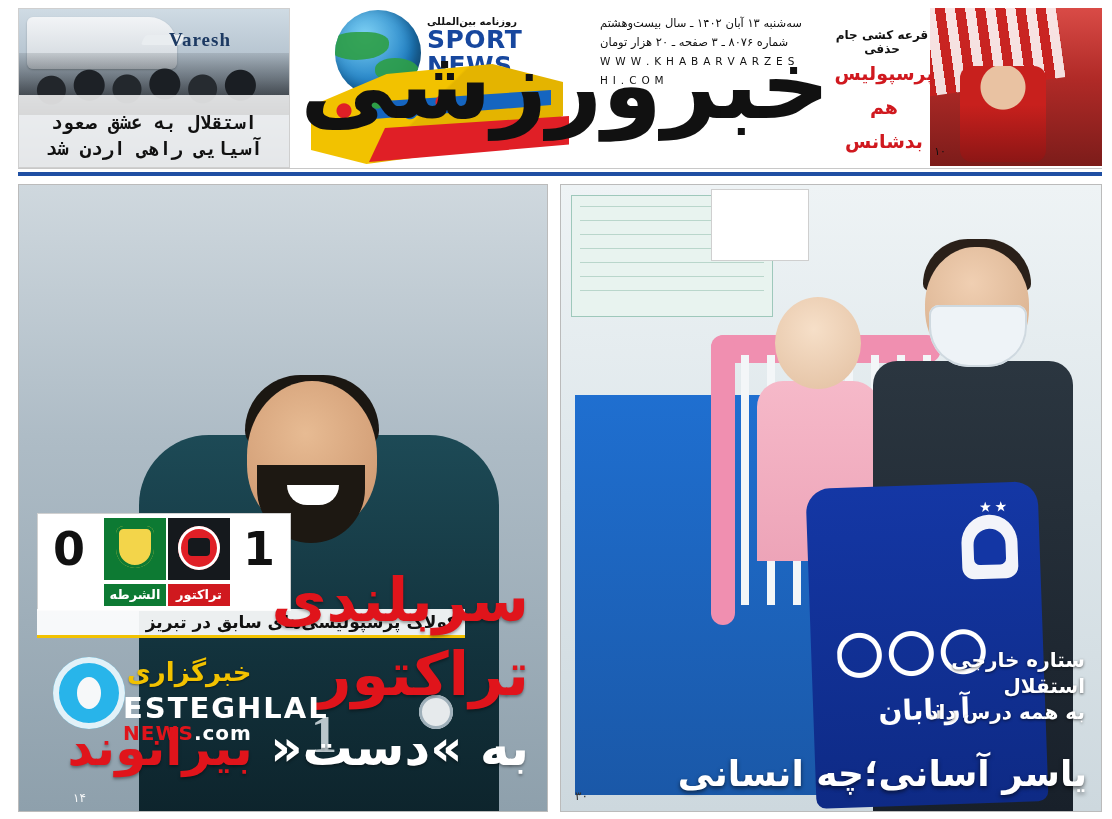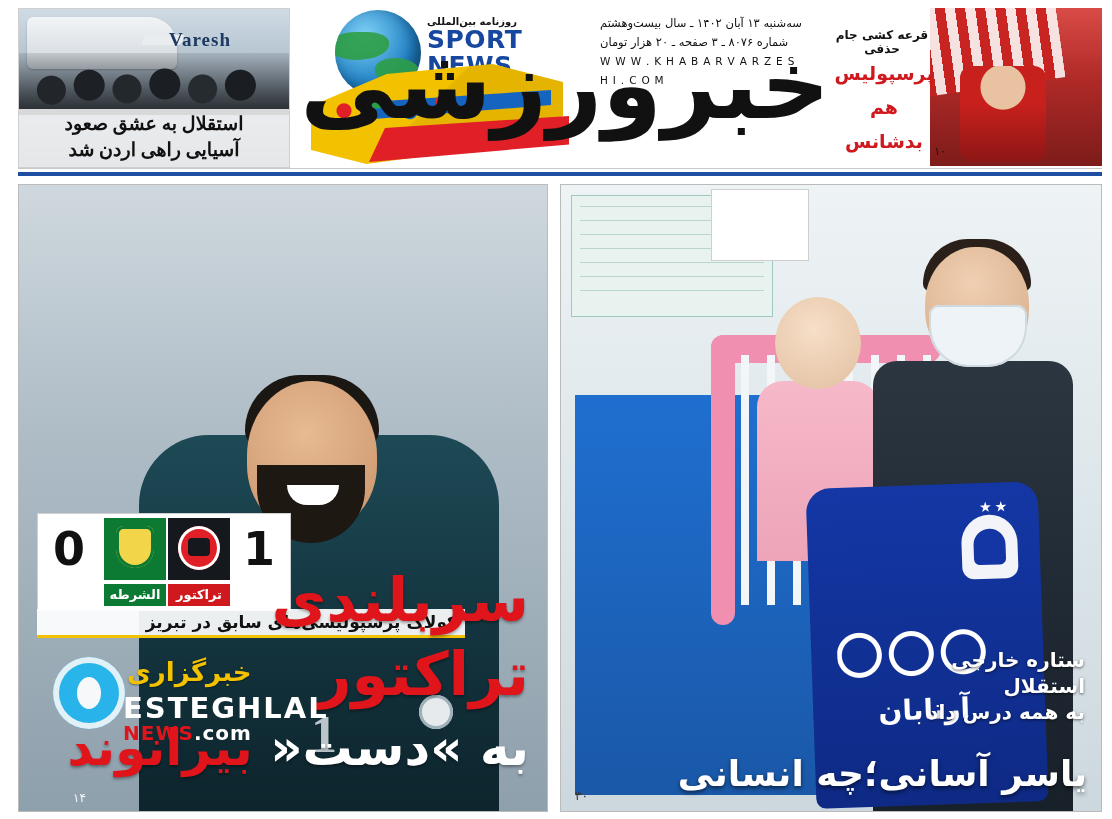--- a/index.html
+++ b/index.html
@@ -47,22 +47,22 @@
       radial-gradient(circle at 40% 58%,#23282d 14px,transparent 15px),
       radial-gradient(circle at 54% 50%,#1b1f24 15px,transparent 16px),
       radial-gradient(circle at 68% 58%,#262b30 14px,transparent 15px),
       radial-gradient(circle at 82% 52%,#1a1e23 15px,transparent 16px),
       linear-gradient(180deg,rgba(60,66,72,.15),rgba(25,28,32,.9));
   }
   .teaser-left .caption{
     position:absolute;left:0;right:0;bottom:0;height:56px;
     background:rgba(255,255,255,.82);
     color:#111;text-align:center;direction:rtl;
-    font-size:19px;line-height:26px;font-weight:bold;padding-top:2px;
-    font-family:Liberation Serif, serif;
+    font-size:19px;line-height:26px;font-weight:bold;padding-top:16px;
+    font-family:Liberation Mono, monospace;
   }
 
   
   .logo-zone{position:absolute;left:305px;top:4px;width:265px;height:160px;}
   .globe{
     position:absolute;left:30px;top:6px;width:86px;height:86px;border-radius:50%;
     background:radial-gradient(circle at 35% 30%,#7fd2f5,#1f7fc4 60%,#15568a 100%);
     box-shadow:inset -6px -6px 14px rgba(0,0,0,.35);
     overflow:hidden;
   }

